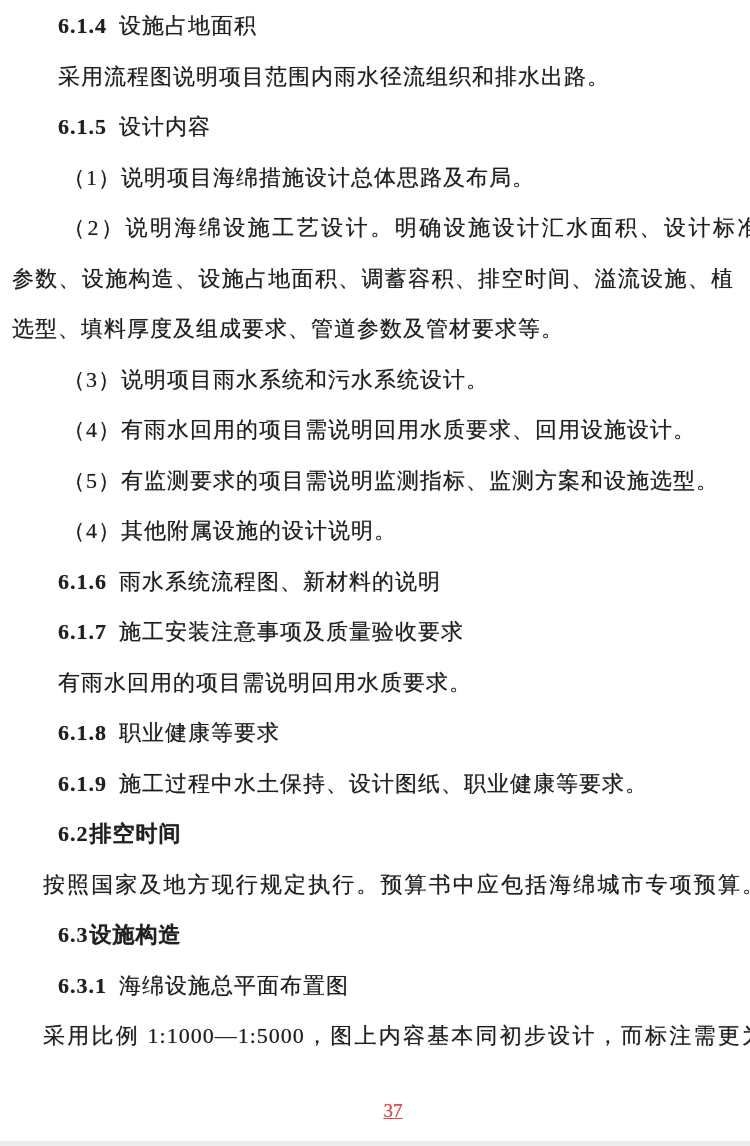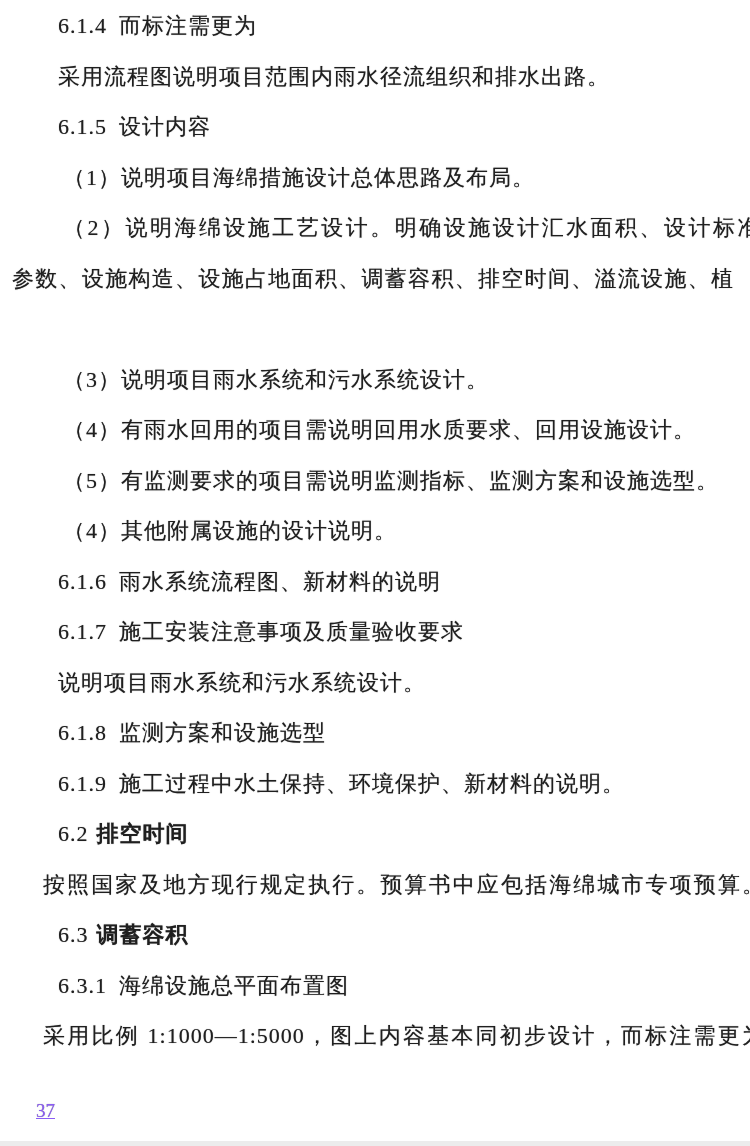--- a/index.html
+++ b/index.html
@@ -38,78 +38,79 @@
   
   .k-h3, .k-h2, .k-body { padding-left: 46px; }
   .k-body2              { padding-left: 31px; }
   .k-item               { padding-left: 51px; }
   .k-cont               { padding-left: 0; }
 
   .k-h2 { font-weight: bold; }
 
   .sec-num {
     font-family: "Liberation Serif", "DejaVu Serif", serif;
-    font-weight: normal;
+    font-weight: bold;
     letter-spacing: 1px;
     margin-right: 12px;
   }
-  .k-h2 .sec-num { margin-right: 8px; }
+  .k-h2 .sec-num { margin-right: 1px; }
 
   
   .stretch {
     white-space: normal;
     text-align: justify;
     text-align-last: justify;
     overflow: hidden;
   }
 
   .page-number {
     position: absolute;
     left: 0;
     top: 1098px;
     width: 750px;
     height: 26px;
     line-height: 26px;
-    text-align: left;
+    text-align: center;
     text-indent: 36px;
     font-size: 19px;
-    color: #8b5cf6;
+    color: #ef4444;
     text-shadow: 0 0 0.8px rgba(40,40,40,0.6);
     text-decoration: underline;
   }
   .footer-strip {
     position: absolute;
     left: 0;
     bottom: 0;
     width: 750px;
     height: 5px;
     background: #ececec;
   }
 </style>
 </head>
 <body>
 
 <div class="page">
   <div class="text-block" id="text-block">
-      <div class="doc-line k-h3" style="top: 1px;"><span class="sec-num">6.1.4</span><span>而标注需更为</span></div>
+      <div class="doc-line k-h3" style="top: 1px;"><span class="sec-num">6.1.4</span><span>设施占地面积</span></div>
       <div class="doc-line k-body" style="top: 51.5px;"><span>采用流程图说明项目范围内雨水径流组织和排水出路。</span></div>
       <div class="doc-line k-h3" style="top: 102px;"><span class="sec-num">6.1.5</span><span>设计内容</span></div>
       <div class="doc-line k-item" style="top: 152.5px;"><span>（1）说明项目海绵措施设计总体思路及布局。</span></div>
       <div class="doc-line k-item stretch" style="top: 203px;"><span>（2）说明海绵设施工艺设计。明确设施设计汇水面积、设计标准与</span></div>
       <div class="doc-line k-cont stretch" style="top: 253.5px;"><span>参数、设施构造、设施占地面积、调蓄容积、排空时间、溢流设施、植物</span></div>
+      <div class="doc-line k-cont" style="top: 304px;"><span>选型、填料厚度及组成要求、管道参数及管材要求等。</span></div>
       <div class="doc-line k-item" style="top: 354.5px;"><span>（3）说明项目雨水系统和污水系统设计。</span></div>
       <div class="doc-line k-item" style="top: 405px;"><span>（4）有雨水回用的项目需说明回用水质要求、回用设施设计。</span></div>
       <div class="doc-line k-item" style="top: 455.5px;"><span>（5）有监测要求的项目需说明监测指标、监测方案和设施选型。</span></div>
       <div class="doc-line k-item" style="top: 506px;"><span>（4）其他附属设施的设计说明。</span></div>
       <div class="doc-line k-h3" style="top: 556.5px;"><span class="sec-num">6.1.6</span><span>雨水系统流程图、新材料的说明</span></div>
       <div class="doc-line k-h3" style="top: 607px;"><span class="sec-num">6.1.7</span><span>施工安装注意事项及质量验收要求</span></div>
-      <div class="doc-line k-body" style="top: 657.5px;"><span>说明项目雨水系统和污水系统设计。</span></div>
-      <div class="doc-line k-h3" style="top: 708px;"><span class="sec-num">6.1.8</span><span>监测方案和设施选型</span></div>
-      <div class="doc-line k-h3" style="top: 758.5px;"><span class="sec-num">6.1.9</span><span>施工过程中水土保持、环境保护、新材料的说明。</span></div>
+      <div class="doc-line k-body" style="top: 657.5px;"><span>有雨水回用的项目需说明回用水质要求。</span></div>
+      <div class="doc-line k-h3" style="top: 708px;"><span class="sec-num">6.1.8</span><span>职业健康等要求</span></div>
+      <div class="doc-line k-h3" style="top: 758.5px;"><span class="sec-num">6.1.9</span><span>施工过程中水土保持、设计图纸、职业健康等要求。</span></div>
       <div class="doc-line k-h2" style="top: 809px;"><span class="sec-num">6.2</span><span>排空时间</span></div>
       <div class="doc-line k-body2 stretch" style="top: 859.5px;"><span>按照国家及地方现行规定执行。预算书中应包括海绵城市专项预算。</span></div>
-      <div class="doc-line k-h2" style="top: 910px;"><span class="sec-num">6.3</span><span>调蓄容积</span></div>
+      <div class="doc-line k-h2" style="top: 910px;"><span class="sec-num">6.3</span><span>设施构造</span></div>
       <div class="doc-line k-h3" style="top: 960.5px;"><span class="sec-num">6.3.1</span><span>海绵设施总平面布置图</span></div>
       <div class="doc-line k-body2 stretch" style="top: 1011px;"><span>采用比例 1:1000—1:5000，图上内容基本同初步设计，而标注需更为</span></div>
     </div>
   <div class="page-number">37</div>
   <div class="footer-strip"></div>
 </div>
 
 </body></html>

